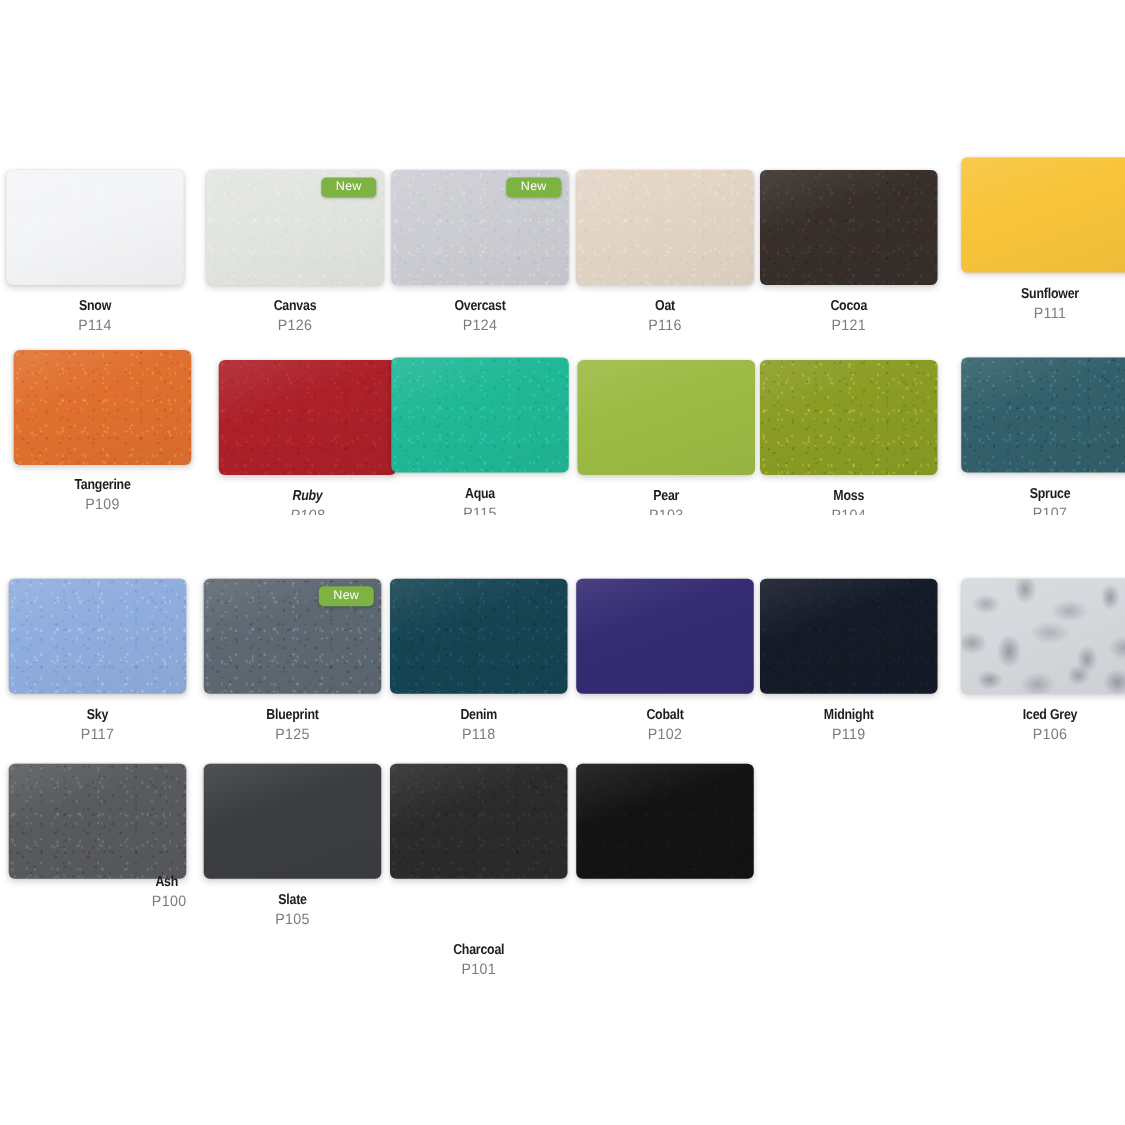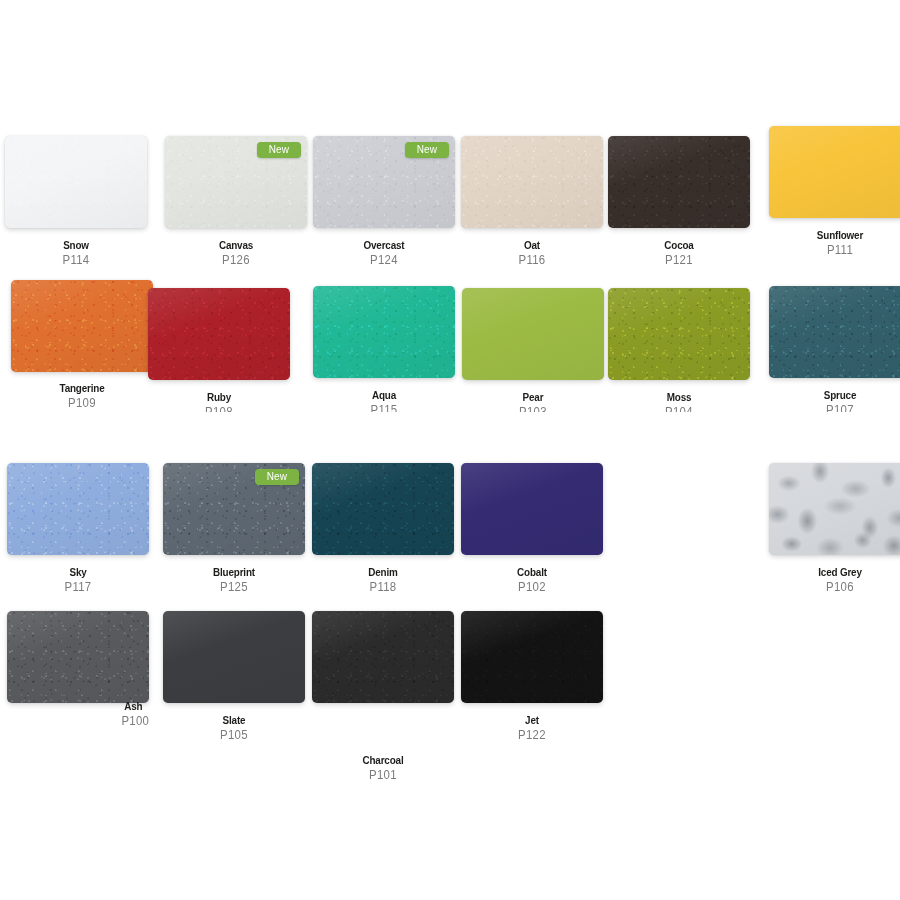--- a/index.html
+++ b/index.html
@@ -255,21 +255,21 @@
         <div class="swatch-cell" style="left: 7px;">
           <div class="chip" style="background: rgb(224, 112, 47); top: 0px;">
             <div class="fibre"></div>
             <div class="sheen"></div>
           </div>
           <div class="caption" style="top: 101px;">
             <span class="cap-name" style="color: rgb(29, 29, 27);">Tangerine</span>
             <span class="cap-code" style="color: rgb(123, 123, 123);">P109</span>
           </div>
         </div>
-        <div class="swatch-cell" style="left: 144px;">
+        <div class="swatch-cell" style="left: 171px; font-style: italic;">
           <div class="chip" style="background: rgb(173, 32, 41); top: 8px;">
             <div class="fibre"></div>
             <div class="sheen"></div>
           </div>
           <div class="caption" style="top: 110px;">
             <span class="cap-name" style="color: rgb(29, 29, 27);">Ruby</span>
             <span class="cap-code" style="color: rgb(123, 123, 123);">P108</span>
           </div>
         </div>
         <div class="swatch-cell" style="left: 309px;">
@@ -346,20 +346,30 @@
         </div>
         <div class="swatch-cell" style="left: 457px;">
           <div class="chip" style="background: rgb(52, 43, 115); top: 8px;">
             <div class="sheen"></div>
           </div>
           <div class="caption" style="top: 110px;">
             <span class="cap-name" style="color: rgb(29, 29, 27);">Cobalt</span>
             <span class="cap-code" style="color: rgb(123, 123, 123);">P102</span>
           </div>
         </div>
+        <div class="swatch-cell" style="left: 604px;">
+          <div class="chip" style="background: rgb(20, 26, 39); top: 8px;">
+            <div class="fibre"></div>
+            <div class="sheen"></div>
+          </div>
+          <div class="caption" style="top: 110px;">
+            <span class="cap-name" style="color: rgb(29, 29, 27);">Midnight</span>
+            <span class="cap-code" style="color: rgb(123, 123, 123);">P119</span>
+          </div>
+        </div>
         <div class="swatch-cell" style="left: 765px;">
           <div class="chip marbled" style="background: rgb(213, 216, 220); top: 8px;">
             <div class="fibre"></div>
             <div class="sheen"></div>
           </div>
           <div class="caption" style="top: 110px;">
             <span class="cap-name" style="color: rgb(29, 29, 27);">Iced Grey</span>
             <span class="cap-code" style="color: rgb(123, 123, 123);">P106</span>
           </div>
         </div>
@@ -392,23 +402,19 @@
           <div class="caption" style="top: 110px; margin-top: 40px;">
             <span class="cap-name" style="color: rgb(29, 29, 27);">Charcoal</span>
             <span class="cap-code" style="color: rgb(123, 123, 123);">P101</span>
           </div>
         </div>
         <div class="swatch-cell" style="left: 457px;">
           <div class="chip" style="background: rgb(19, 19, 19); top: 8px;">
             <div class="fibre"></div>
             <div class="sheen"></div>
           </div>
-          <div class="caption" style="top: 110px;">
-            <span class="cap-name" style="color: rgb(29, 29, 27);">Jet</span>
-            <span class="cap-code" style="color: rgb(123, 123, 123);">P122</span>
-          </div>
         </div>
       </div>
     </div>
 
   <div id="clip-band"></div>
 
 </div>
 
 </body></html>

